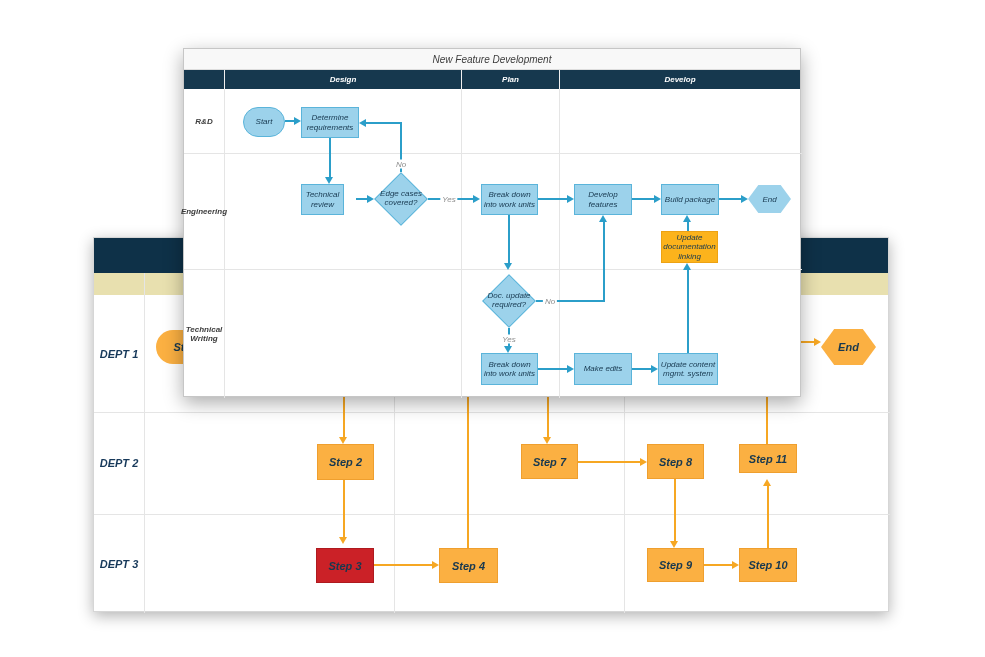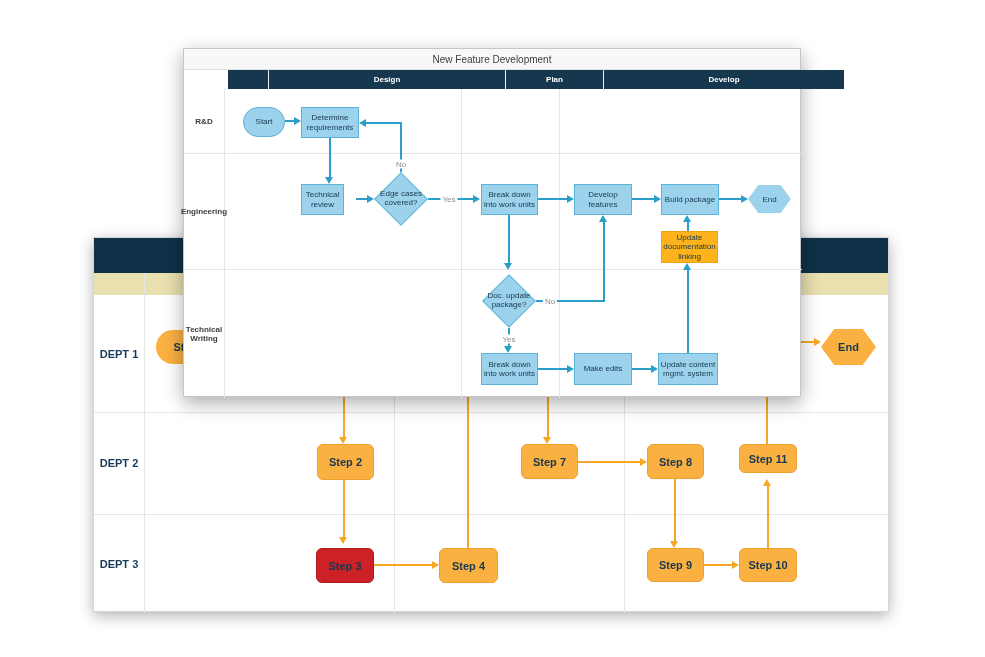--- a/index.html
+++ b/index.html
@@ -1,36 +1,36 @@
 <!DOCTYPE html>
 <html><head>
 <meta charset="utf-8">
 <style>
   * { margin:0; padding:0; box-sizing:border-box; }
   html,body { width:985px; height:657px; background:#ffffff; overflow:hidden;
     font-family:"Liberation Sans", sans-serif; }
   .stage { position:relative; width:985px; height:657px; background:#fff; }
 
   
-  .chart { position:absolute; background:#fff; }
+  .chart { position:absolute; background:#fff;font-style:italic; }
   .bgchart { left:93px; top:237px; width:796px; height:375px; z-index:1;
     border:1px solid #d6d6d6; box-shadow:0 4px 14px rgba(0,0,0,0.30); }
   .fgchart { left:183px; top:48px; width:618px; height:349px; z-index:2;
     border:1px solid #c6c6c6; box-shadow:0 6px 18px rgba(0,0,0,0.33); }
 
   
   .bg-header { position:absolute; left:0; top:0; width:100%; height:35px; background:#0e3148; }
   .bg-subheader { position:absolute; left:0; top:35px; width:100%; height:22px; background:#e8e0af; }
 
   
   .fg-titlebar { position:absolute; left:0; top:0; width:100%; height:21px; background:#f8f8f8;
     border-bottom:1px solid #ddd; display:flex; align-items:center; justify-content:center;
     font-size:10px; color:#3c3c3c; }
   .fg-header { position:absolute; left:0; top:21px; width:100%; height:19px; background:#16384e;
-    display:flex;margin-left:44px; }
+    display:flex; }
   .fg-header .hcol { height:100%; display:flex; align-items:center; justify-content:center;
     color:#fff; font-weight:bold; font-size:8px; border-left:1px solid #f0f0f0; }
   .fg-header .hcol:first-child { border-left:none; }
 
   
   .gl { position:absolute; background:#e5e5e5; }
 
   
   .lane-label { position:absolute; display:flex; align-items:center; justify-content:center;
     text-align:center; font-weight:bold; }
@@ -39,21 +39,21 @@
 
   
   .node { position:absolute; display:flex; align-items:center; justify-content:center;
     text-align:center; color:#17384f; }
   .blue { background:#9cd2eb; border:1px solid #5ab4da; font-size:8px; line-height:1.15; padding:1px; }
   .stadium { border-radius:16px; }
   .hex { clip-path:polygon(24% 0,76% 0,100% 50%,76% 100%,24% 100%,0 50%); border:none; }
   .hex-blue { background:#9cd2eb; font-size:8px; }
   .hex-orange { background:#fbb042; font-weight:bold; font-size:11px; }
   .amber { background:#fcb31c; border:1px solid #eda213; font-size:8px; line-height:1.2; padding:4px; }
-  .step { background:#fbb042; border:1px solid #ef9f2e; border-radius:6px;
+  .step { background:#fbb042; border:1px solid #ef9f2e; border-radius:0;
     font-weight:bold; font-size:11px; }
   .step-red { background:#cb2127; border-color:#ae1a1f; }
   .ostadium { background:#fbb042; border-radius:17px; font-weight:bold; font-size:11px; }
 
   
   .dwrap { position:absolute; }
   .dshape { position:absolute; left:8px; top:8px; width:38px; height:38px;
     transform:rotate(45deg); background:#9cd2eb; border:1px solid #5ab4da; }
   .dtext { position:absolute; left:0; top:0; width:100%; height:100%; display:flex;
     align-items:center; justify-content:center; text-align:center;
@@ -195,20 +195,20 @@
       <div class="dshape"></div>
       <div class="dtext">Edge cases covered?</div>
     </div>
     <div class="node blue" style="left:297px;top:135px;width:57px;height:31px">Break down into work units</div>
     <div class="node blue" style="left:390px;top:135px;width:58px;height:31px">Develop features</div>
     <div class="node blue" style="left:477px;top:135px;width:58px;height:31px">Build package</div>
     <div class="node hex hex-blue" style="left:564px;top:136px;width:43px;height:28px">End</div>
     <div class="node amber" style="left:477px;top:182px;width:57px;height:32px">Update documentation linking</div>
     <div class="dwrap" style="left:298px;top:225px;width:54px;height:54px">
       <div class="dshape"></div>
-      <div class="dtext">Doc. update package?</div>
+      <div class="dtext">Doc. update required?</div>
     </div>
     <div class="node blue" style="left:297px;top:304px;width:57px;height:32px">Break down into work units</div>
     <div class="node blue" style="left:390px;top:304px;width:58px;height:32px">Make edits</div>
     <div class="node blue" style="left:474px;top:304px;width:60px;height:32px">Update content mgmt. system</div>
   </div>
 
 </div>
 
 </body></html>

